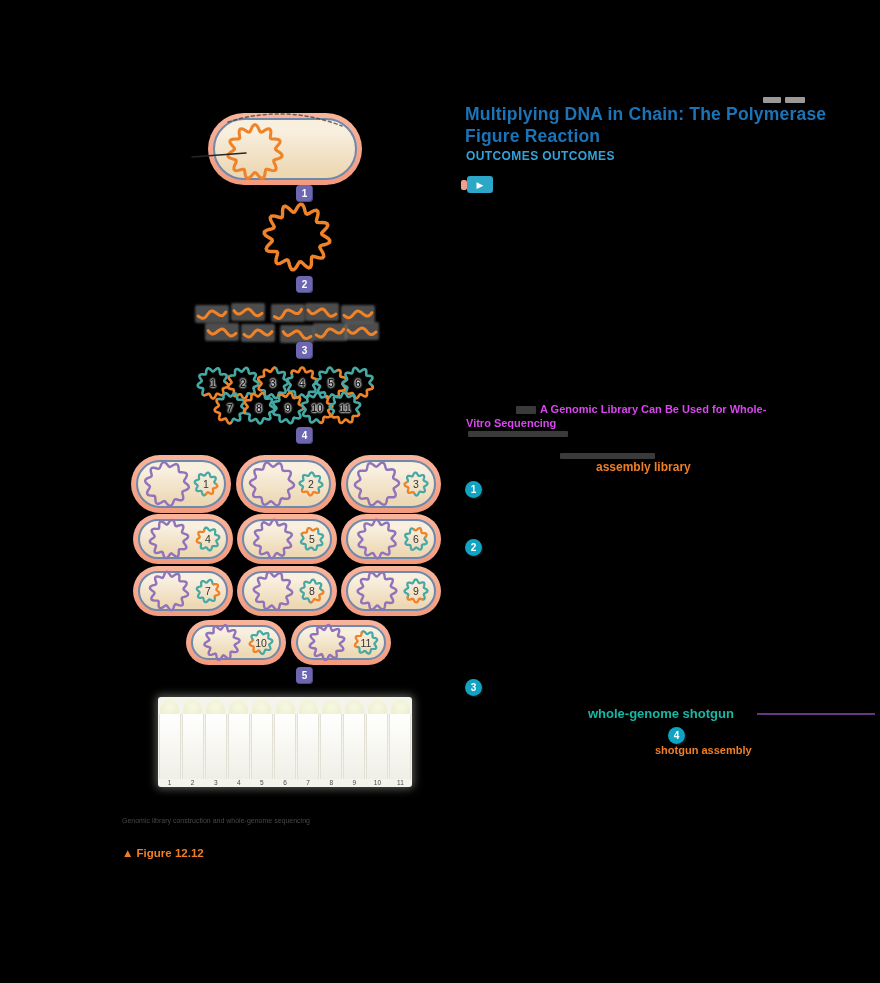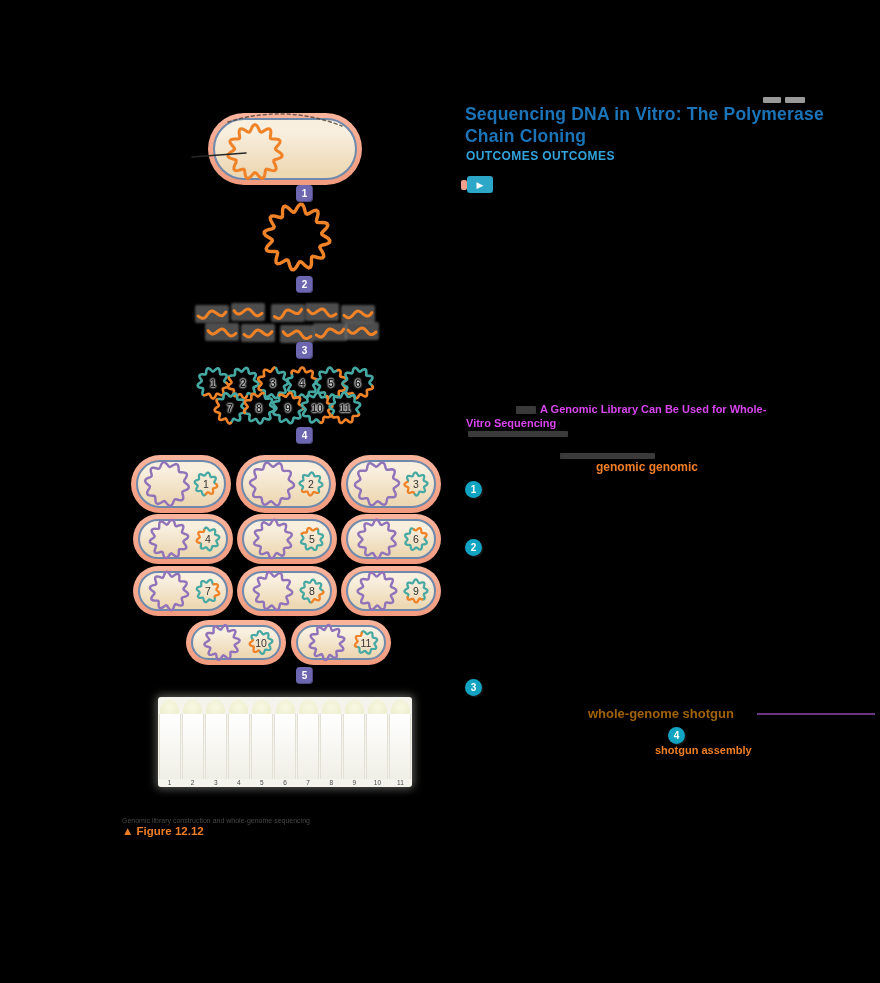--- a/index.html
+++ b/index.html
@@ -31,28 +31,28 @@
   .gel-body{width:20px;flex:1;margin-top:-6px;background:linear-gradient(180deg,#FFFFFF,#F0EFE6);
     border-left:1px solid #E3E1D5;border-right:1px solid #E3E1D5;}
   .gel-num{font-size:6.5px;color:#4a4a4a;height:8px;line-height:8px;}
   
   .title-line{position:absolute;color:#1B74B8;font-size:17.5px;font-weight:bold;letter-spacing:.2px;z-index:4;}
   .eyebrow{position:absolute;color:#33A3DC;font-size:12px;font-weight:bold;letter-spacing:.4px;z-index:4;}
   .band{position:absolute;left:492px;top:196px;width:388px;height:15px;background:#A8A8A8;z-index:3;}
   .band span{display:block;margin:3px 0 0 6px;font-size:7.5px;color:#2b2b2b;}
   .heading-line{position:absolute;color:#d946ef;font-size:11px;font-weight:bold;z-index:4;}
   .orange-term{position:absolute;color:#F07E26;font-weight:bold;z-index:4;}
-  .purple-term{position:absolute;color:#a16207;font-size:13px;font-weight:bold;z-index:4;filter:blur(.4px);}
+  .purple-term{position:absolute;color:#14b8a6;font-size:13px;font-weight:bold;z-index:4;filter:blur(.4px);}
   .purple-rule{position:absolute;left:757px;top:713px;width:118px;height:2px;background:#7C3E98;opacity:.85;z-index:4;}
   .smudge{position:absolute;background:#9a9a9a;border-radius:1px;z-index:3;}
   .smudge.dark{background:#3a3a3a;}
   .anim-icon{position:absolute;left:467px;top:176px;width:26px;height:17px;background:#2DA7C8;border-radius:3px;
     z-index:4;display:flex;align-items:center;justify-content:center;color:#fff;font-size:9px;}
   .pink-sliver{position:absolute;left:461px;top:180px;width:6px;height:10px;background:#F0A08C;border-radius:2px;z-index:3;}
-  .fig-label{position:absolute;left:122px;top:825px;color:#F07E26;font-size:11.5px;font-weight:bold;z-index:4;}
+  .fig-label{position:absolute;left:122px;top:847px;color:#F07E26;font-size:11.5px;font-weight:bold;z-index:4;}
   .fig-caption{position:absolute;left:122px;top:817px;color:#474747;font-size:7px;z-index:4;}
   #art{position:absolute;left:0;top:0;z-index:3;pointer-events:none;}
 </style>
 </head>
 <body>
 
 <div class="canvas">
 
   <div id="cell-layer">
       <div class="cell-outer" style="left: 208px; top: 113px; width: 154px; height: 72px; border-radius: 36px;">
@@ -257,38 +257,38 @@
         <div class="gel-body"></div>
         <div class="gel-num">10</div>
       </div>
       <div class="gel-lane">
         <div class="gel-cap"></div>
         <div class="gel-body"></div>
         <div class="gel-num">11</div>
       </div>
     </div>
 
-  <div class="title-line" style="left:465px;top:104px;">Sequencing DNA in Vitro: The Polymerase</div>
-  <div class="title-line" style="left:465px;top:126px;">Chain Cloning</div>
+  <div class="title-line" style="left:465px;top:104px;">Multiplying DNA in Chain: The Polymerase</div>
+  <div class="title-line" style="left:465px;top:126px;">Figure Reaction</div>
   <div class="smudge" style="left:763px;top:97px;width:18px;height:6px;"></div>
   <div class="smudge" style="left:785px;top:97px;width:20px;height:6px;"></div>
 
   <div class="eyebrow" style="left:466px;top:149px;">OUTCOMES OUTCOMES</div>
 
   <div class="pink-sliver"></div>
   <div class="anim-icon">▶</div>
 
 
   <div class="smudge dark" style="left:516px;top:406px;width:20px;height:8px;"></div>
   <div class="heading-line" style="left:540px;top:403px;">A Genomic Library Can Be Used for Whole-</div>
   <div class="heading-line" style="left:466px;top:417px;">Vitro Sequencing</div>
   <div class="smudge dark" style="left:468px;top:431px;width:100px;height:6px;"></div>
 
   <div class="smudge dark" style="left:560px;top:453px;width:95px;height:6px;"></div>
-  <div class="orange-term" style="left:596px;top:460px;font-size:12px;">genomic genomic</div>
+  <div class="orange-term" style="left:596px;top:460px;font-size:12px;">assembly library</div>
 
   <div class="purple-term" style="left:588px;top:706px;">whole-genome shotgun</div>
   <div class="purple-rule"></div>
 
   <div class="badge-cyan" style="left:668px;top:727px;">4</div>
   <div class="orange-term" style="left:655px;top:744px;font-size:11px;">shotgun assembly</div>
 
   <div class="fig-label">▲ Figure 12.12</div>
   <div class="fig-caption">Genomic library construction and whole-genome sequencing</div>
 </div>

